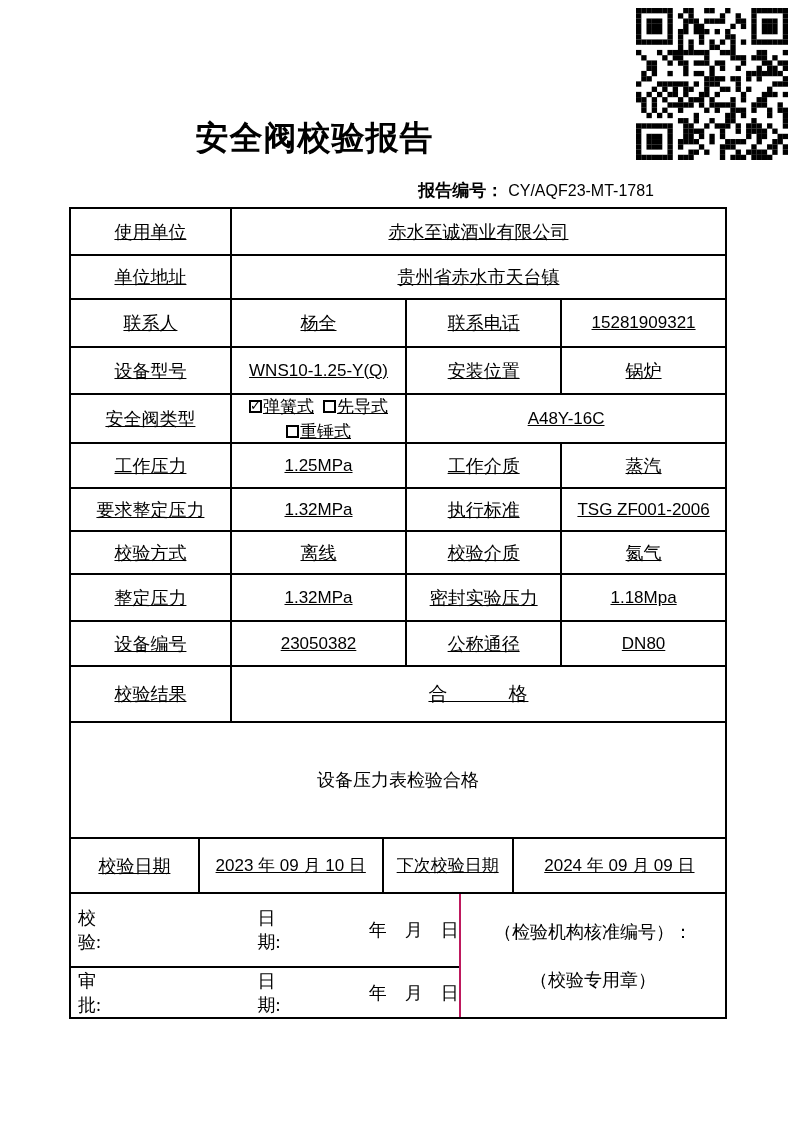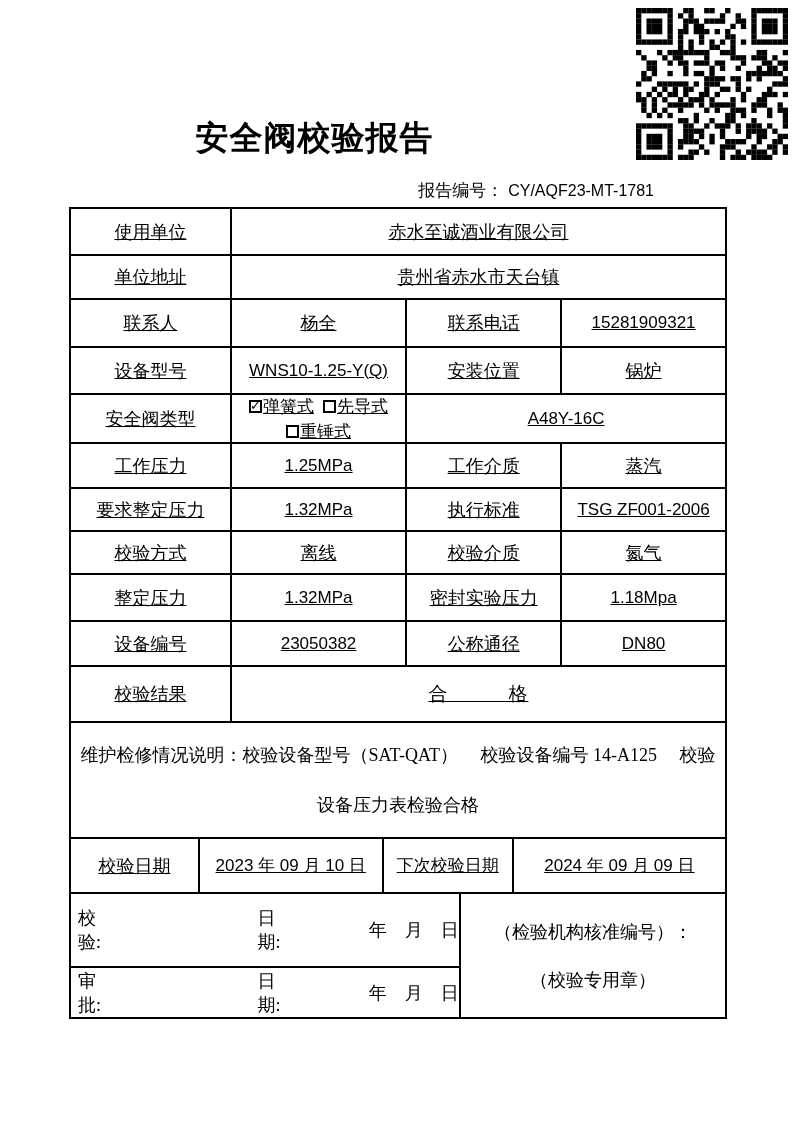--- a/index.html
+++ b/index.html
@@ -15,21 +15,21 @@
   .qr { position:absolute; top:8px; left:636px; width:152px; height:152px; }
   .title {
     position:absolute; top:116px; left:0; width:629px;
     text-align:center; font-size:33px; font-weight:bold; letter-spacing:1px;
   }
   .report-line {
     position:absolute; top:179px; left:69px; width:658px;
     text-align:right; padding-right:73px; font-size:17px;
     display:flex; justify-content:flex-end; align-items:baseline; gap:5px;
   }
-  .report-line .label { font-weight:normal; font-family:"Liberation Serif", serif;margin-left:32px; }
+  .report-line .label { font-weight:bold; font-family:"Liberation Serif", serif;margin-left:32px; }
   .report-line .num { font-family:"Liberation Sans", sans-serif; font-size:16px; }
 
   
   .doc-table {
     position:absolute; top:207px; left:69px; width:658px;
     border:2px solid #000; background:#fff;
   }
   .tr { display:flex; border-bottom:2px solid #000;text-decoration:underline; }
   .tr:last-child, .tr.no-bb { border-bottom:none; }
   .td {
@@ -66,21 +66,21 @@
   .maint {
     display:flex; flex-direction:column; align-items:center; justify-content:center;
     font-size:18px; height:116px; border-bottom:2px solid #000; line-height:50px;
   }
 
   
   .d1{flex:0 0 19.7%} .d2{flex:0 0 28.1%} .d3{flex:0 0 19.9%}
 
   
   .sig-section { display:flex; height:123px; }
-  .sig-left { flex:0 0 59.6%; border-right:2px solid #000000; display:flex; flex-direction:column; }
+  .sig-left { flex:0 0 59.6%; border-right:2px solid #be185d; display:flex; flex-direction:column; }
   .sig-row { height:74px; border-bottom:2px solid #000; display:flex; align-items:center; font-size:18px; padding-left:7px; }
   .sig-row.last { height:49px; border-bottom:none; }
   .sig-date { margin-left:140px; }
   .sig-ymd { margin-left:72px; white-space:pre; }
   .sig-right {
     flex:1 1 auto; display:flex; flex-direction:column; align-items:center;
     justify-content:center; gap:24px; font-size:18px;
   }
 </style>
 </head>
@@ -586,21 +586,20 @@
       <div class="td lab3">公称通径</div>
       <div class="td val">DN80</div>
     </div>
 
     <div class="tr h46">
       <div class="td lab">校验结果</div>
       <div class="td result-val">合　　　格</div>
     </div>
 
     <div class="maint">
-      <span>维护检修情况说明：校验设备型号（SAT-QAT）　 校验设备编号 14-A125　 校验</span>
       <span>设备压力表检验合格</span>
     </div>
 
     <div class="tr h55">
       <div class="td d1 lab" style="flex-basis:19.7%">校验日期</div>
       <div class="td d2 val">2023 年 09 月 10 日</div>
       <div class="td d3 lab" style="flex-basis:19.9%;font-size:17px">下次校验日期</div>
       <div class="td val">2024 年 09 月 09 日</div>
     </div>
 

